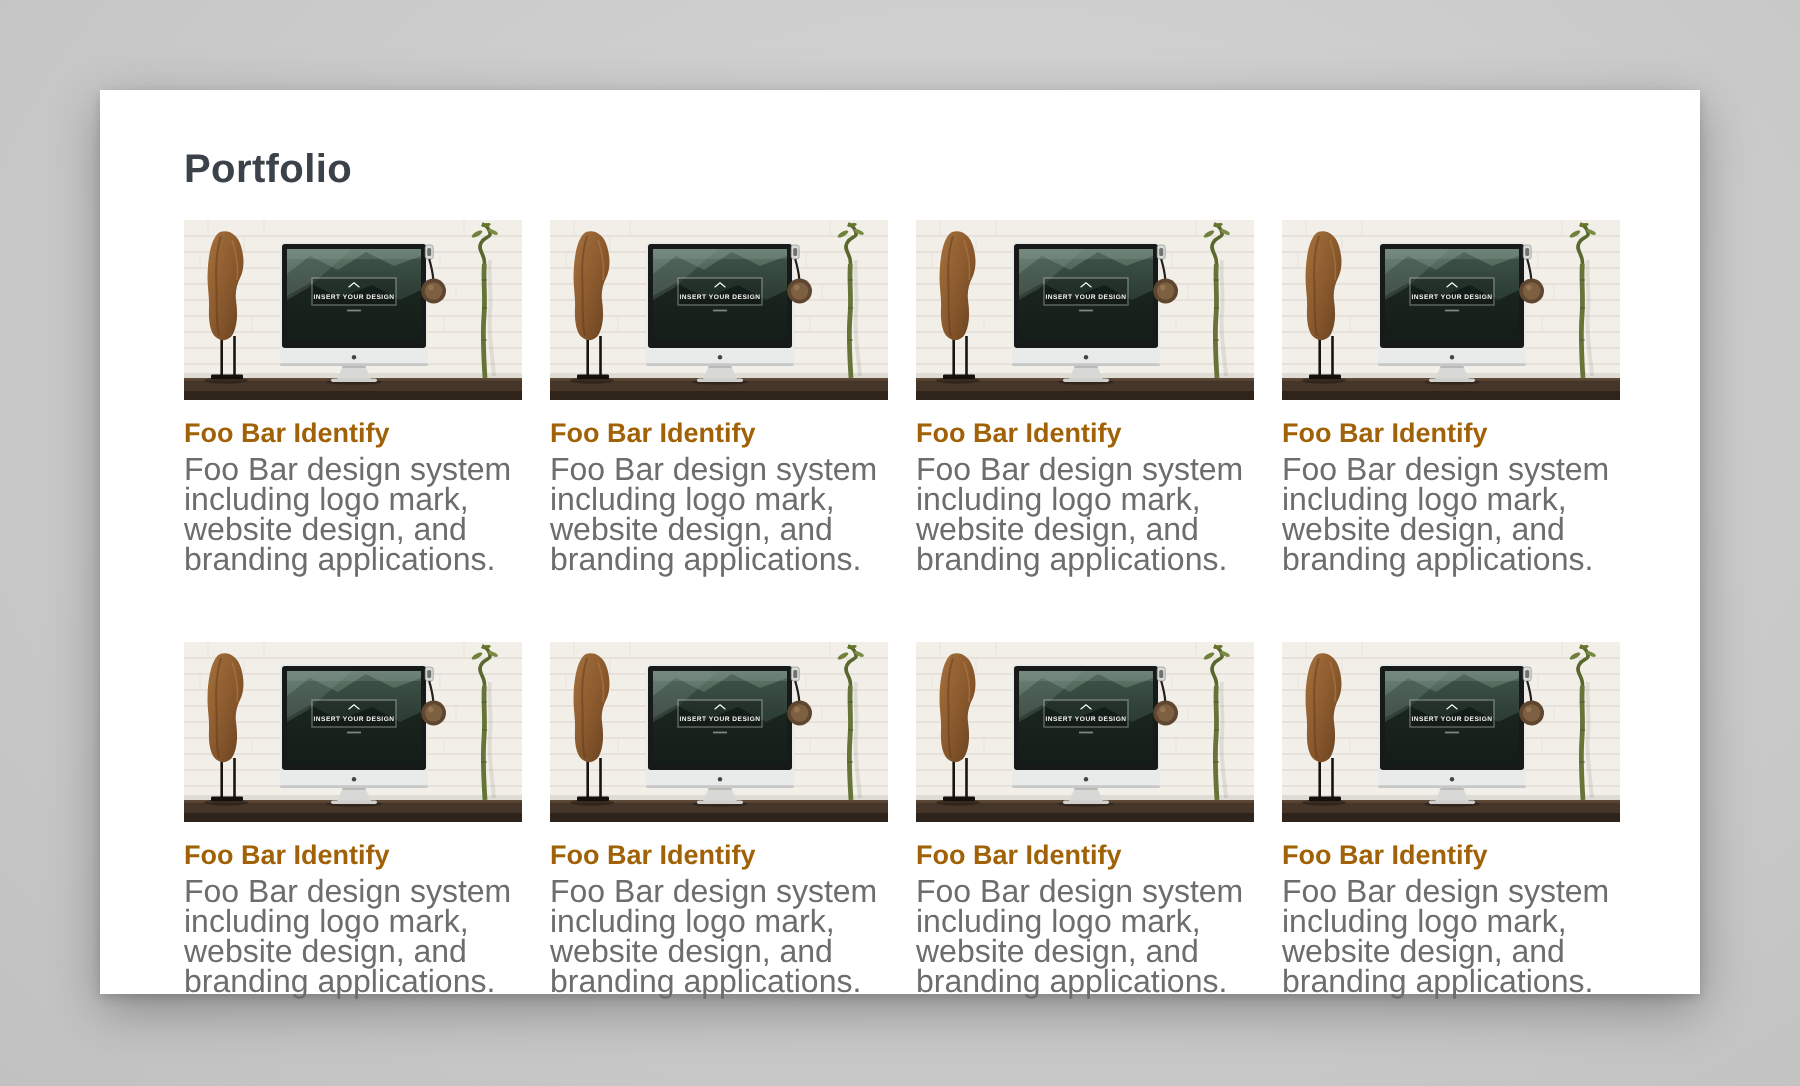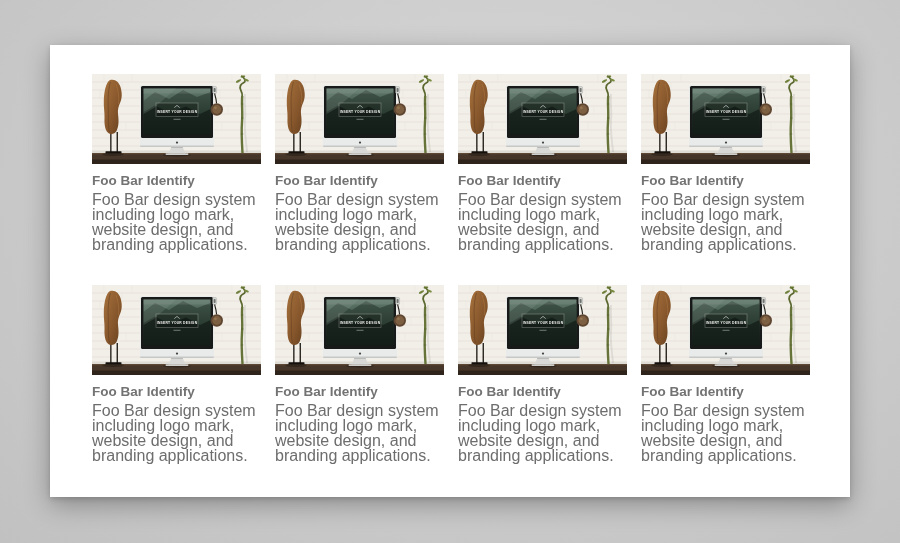--- a/index.html
+++ b/index.html
@@ -33,21 +33,21 @@
     column-gap: 14px;
     row-gap: 33px;
   }
   .card { cursor: pointer; }
   .thumb { width: 169px; height: 90px; overflow: hidden; }
   .thumb svg { display: block; width: 169px; height: 90px; }
   .card-title {
     margin: 9px 0 4px 0;
     font-size: 13.5px;
     font-weight: 700;
-    color: #737373;
+    color: #a16207;
   }
   .card-desc {
     margin: 0;
     font-size: 16px;
     line-height: 15px;
     color: #6d6d6d;
   }
   .defs-holder { position: absolute; width: 0; height: 0; overflow: hidden; }
 </style>
 </head>
@@ -154,20 +154,21 @@
         <path d="M122.6,19.5 C123.6,23 124.4,26 124.6,29.5" stroke="#23211d" stroke-width="1.1" fill="none"></path>
         <circle cx="124.8" cy="35.5" r="6.2" fill="#5f4631"></circle>
         <circle cx="124.8" cy="35.5" r="4.4" fill="#7d5f41"></circle>
         <circle cx="123.4" cy="33.8" r="1.4" fill="#9a7a55" opacity="0.8"></circle>
       </g>
     </symbol>
   </defs>
 </svg>
 
 <div class="sheet">
+  <h1 class="page-title">Portfolio</h1>
 
   <div class="grid">
 
     <div class="card">
       <div class="thumb">
         <svg viewBox="0 0 169 90">
             <use href="#imac-scene"></use>
           </svg>
       </div>
       <h3 class="card-title">Foo Bar Identify</h3>

